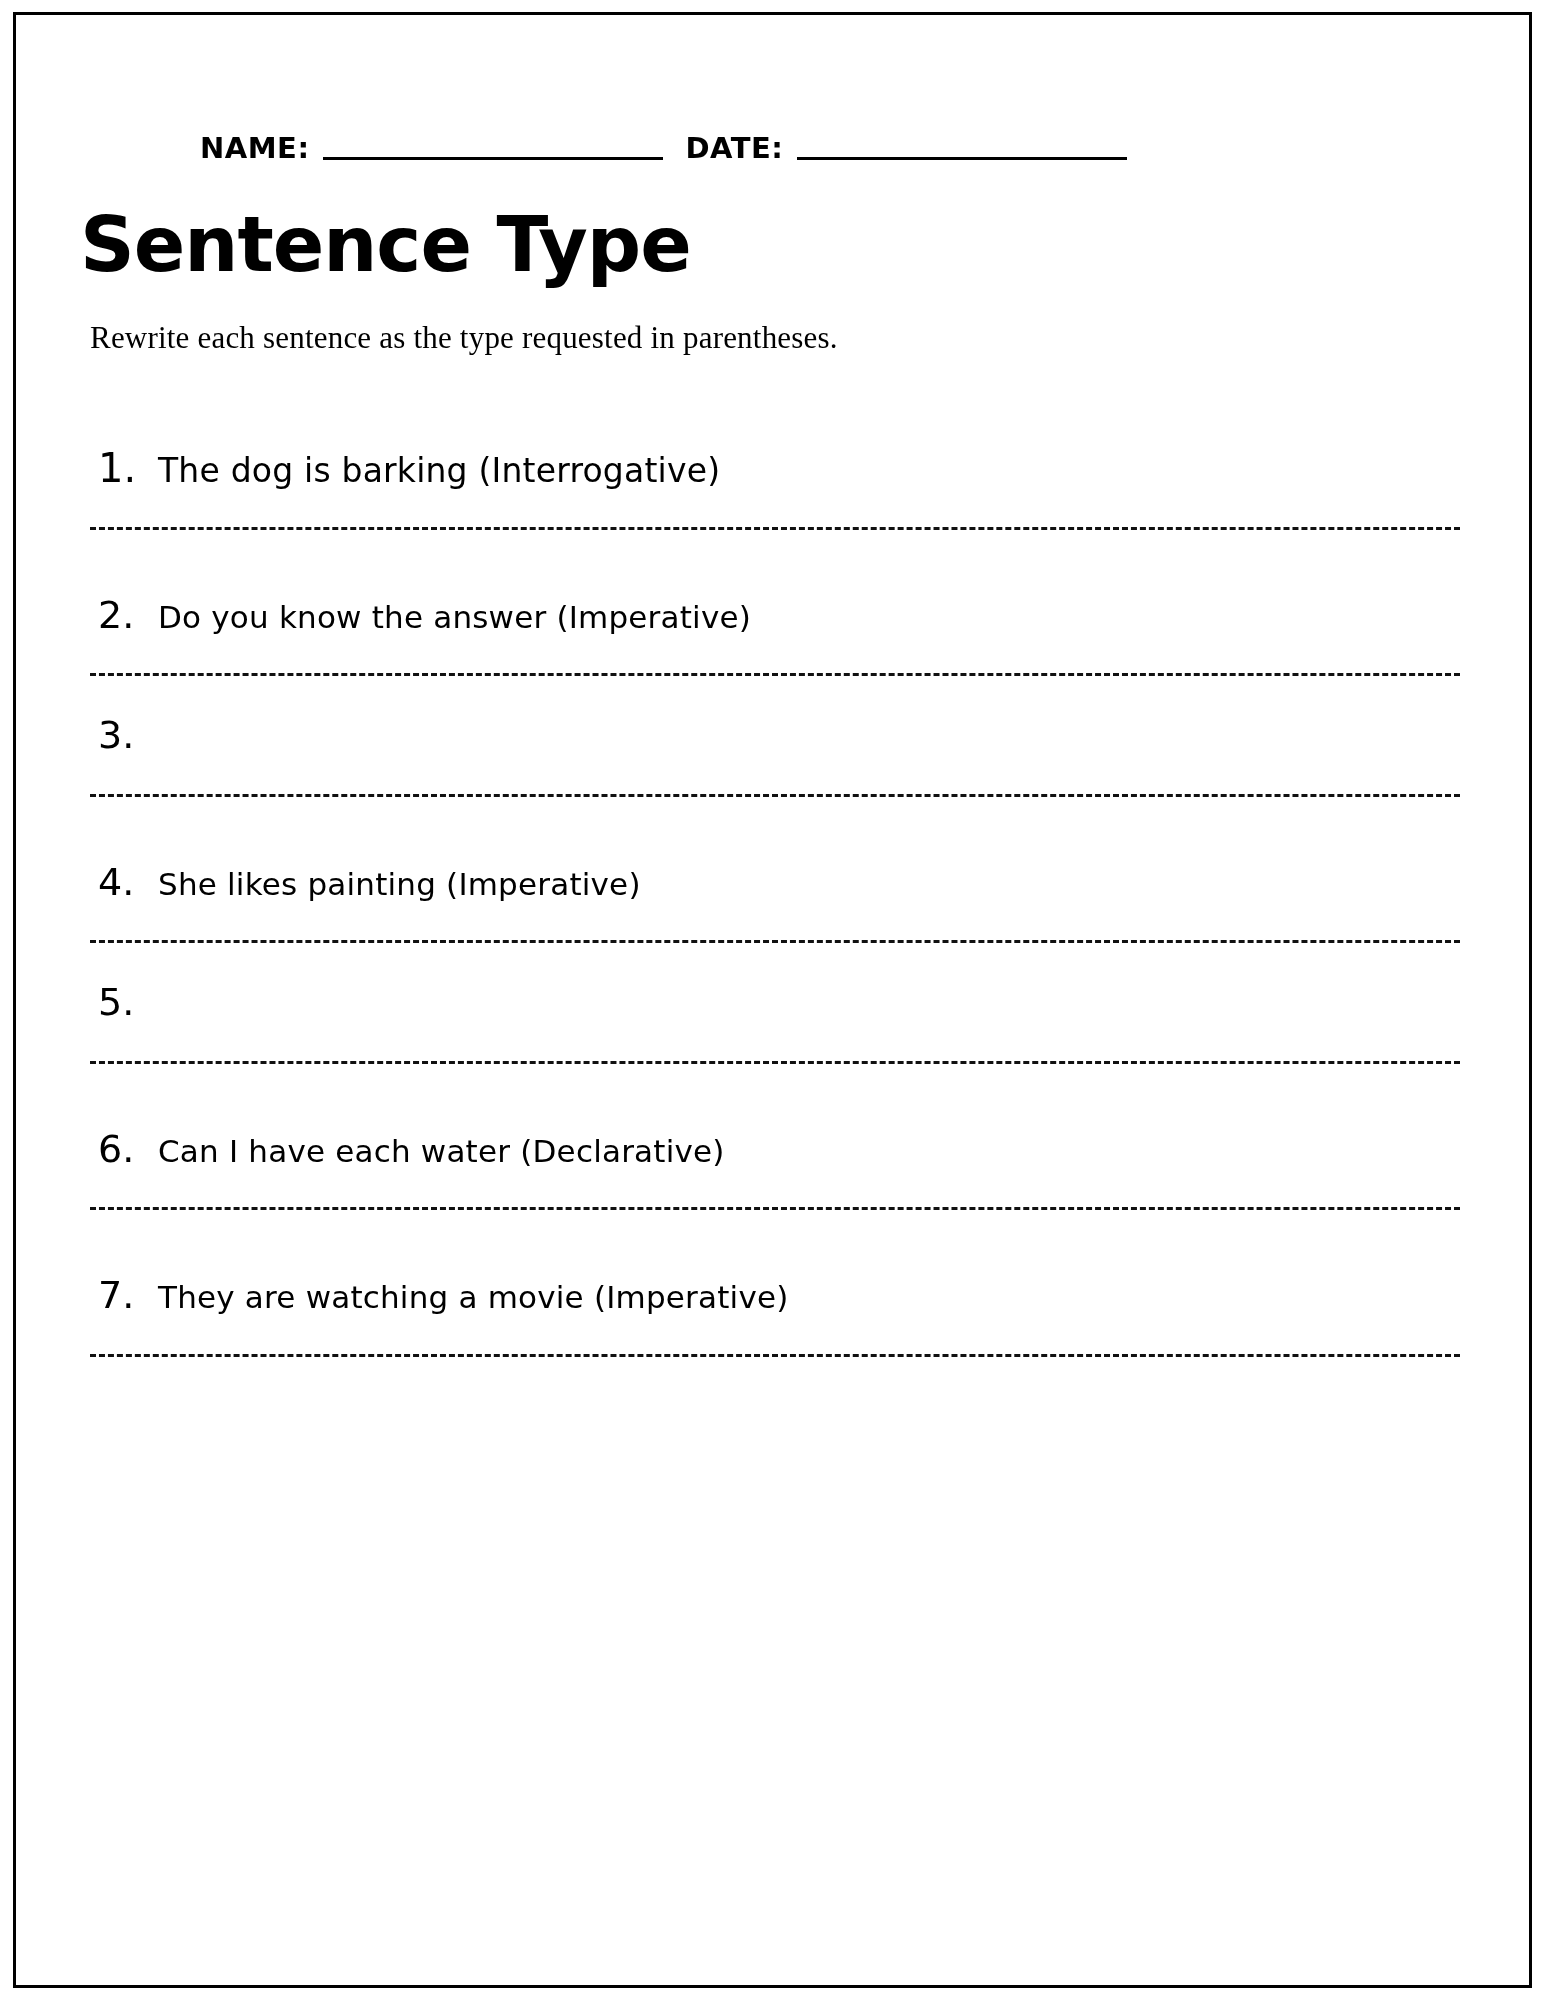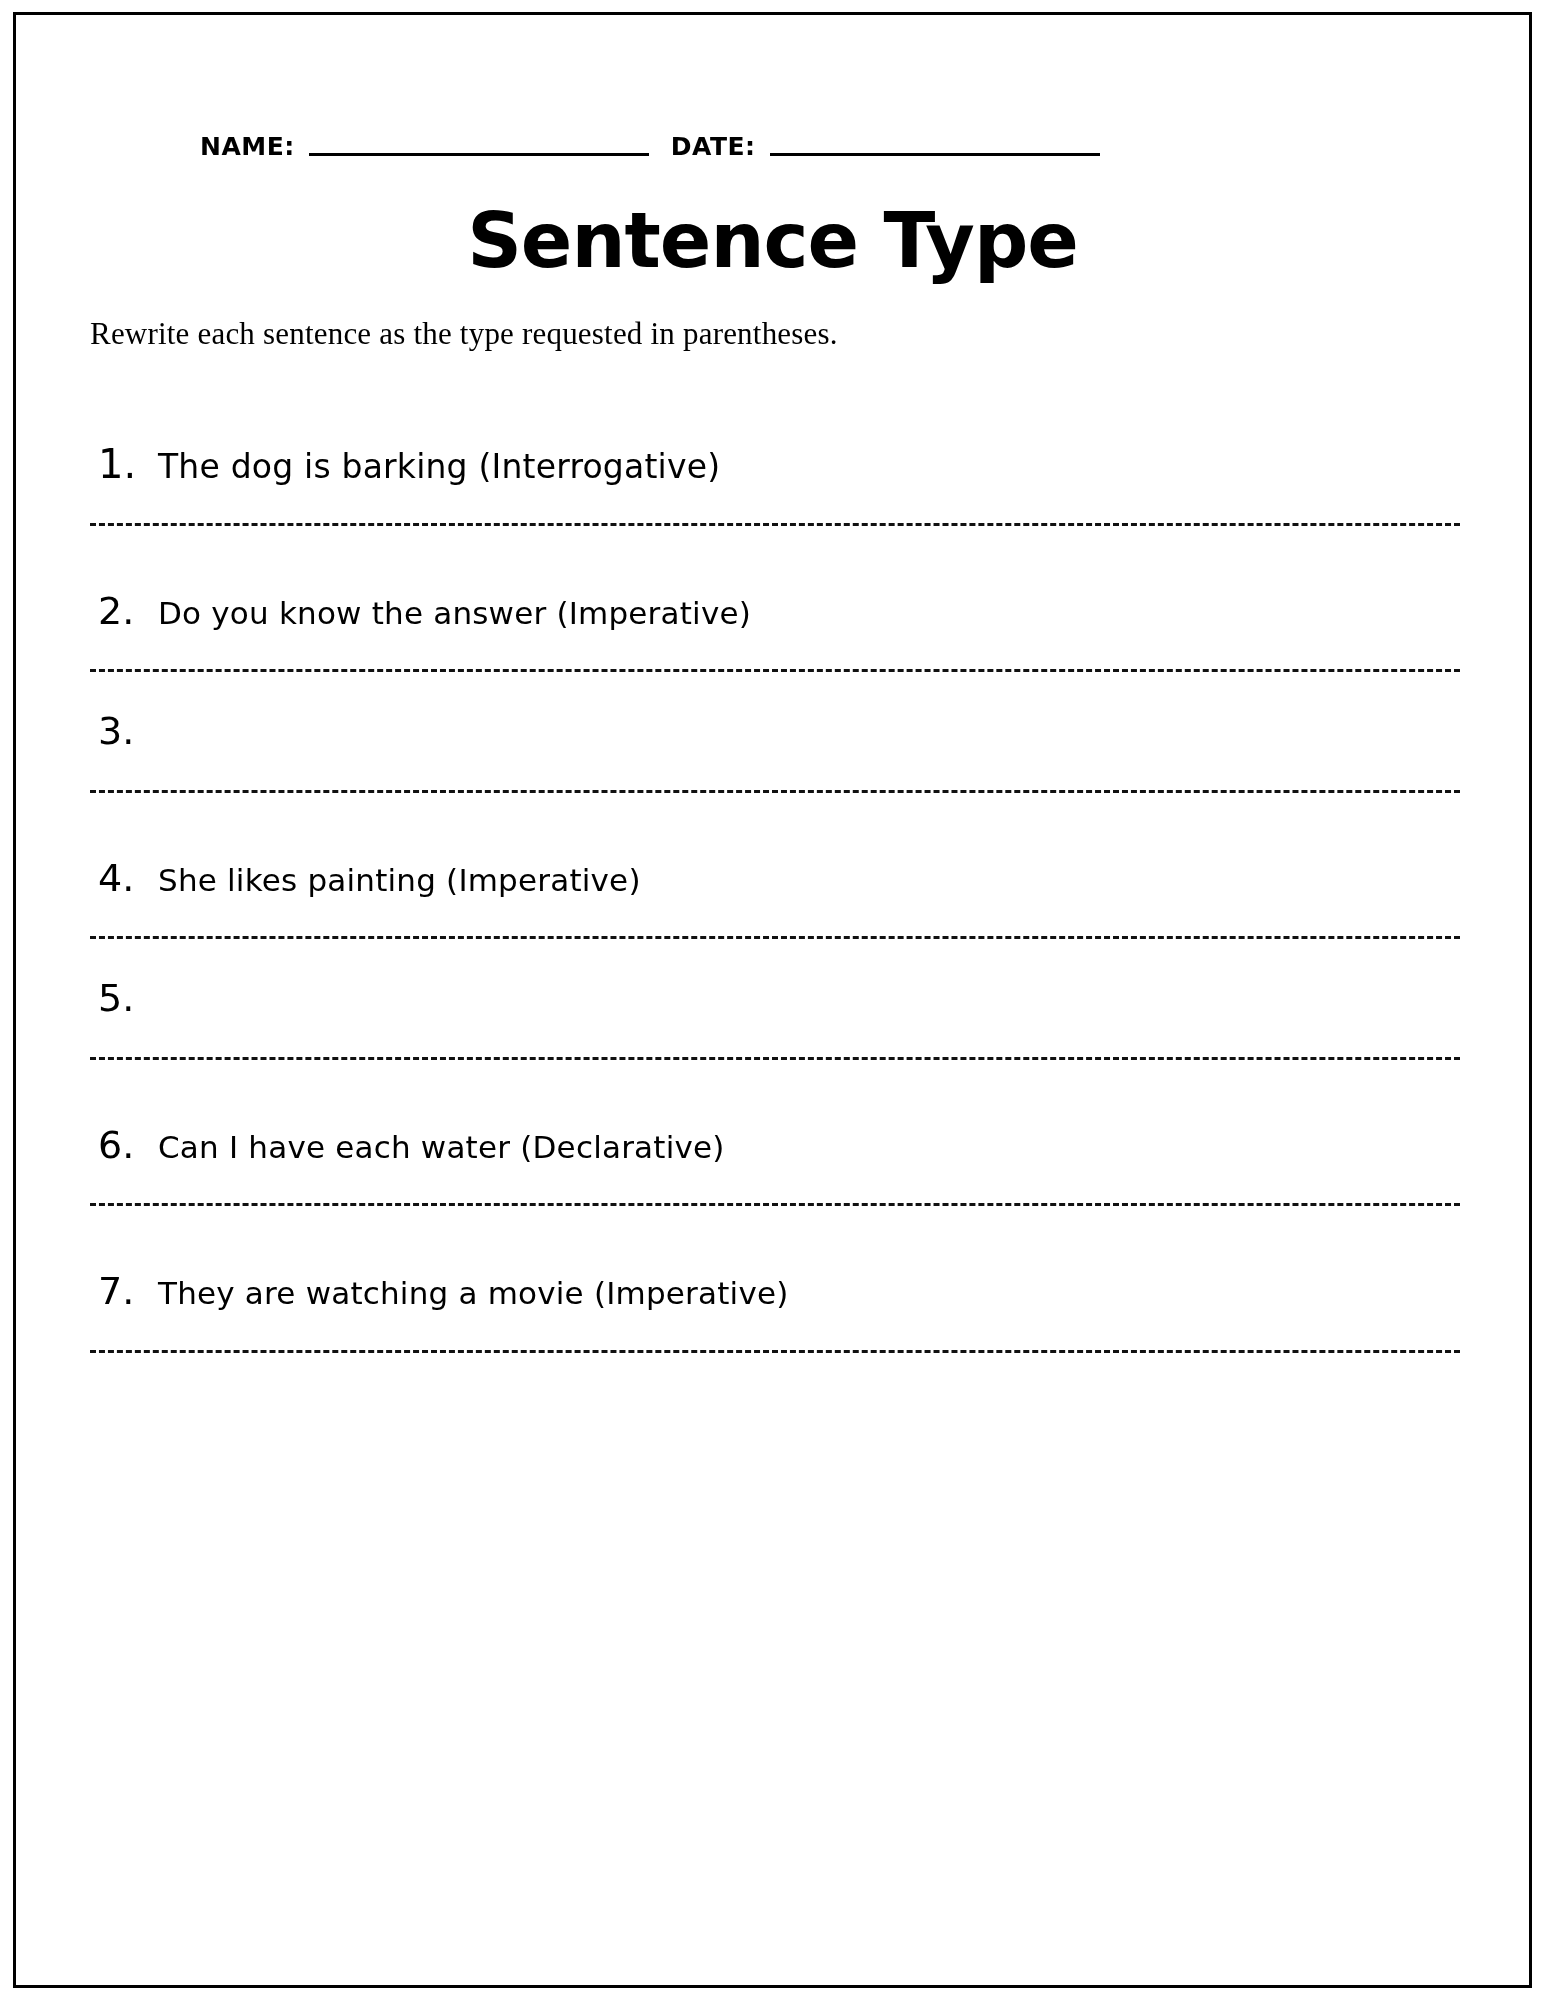--- a/index.html
+++ b/index.html
@@ -46,39 +46,39 @@
   .header-row {
     display: flex;
     align-items: flex-end;
     margin-top: 74px;
     margin-left: 120px;
     margin-right: 10px;
   }
   .field-label {
     font-family: "DejaVu Sans", sans-serif;
     font-weight: bold;
-    font-size: 25px;
+    font-size: 29px;
     letter-spacing: 0.5px;
     line-height: 1;
     padding-bottom: 4px;
     white-space: nowrap;
   }
   .field-rule {
     border-bottom: 3px solid #000000;
     height: 1px;
     margin-bottom: 7px;
   }
   .rule-name { width: 340px; margin-left: 14px; }
   .rule-date { width: 330px; margin-left: 14px; }
   .gap-between { width: 22px; }
 
   
   .title {
     margin-top: 38px;
-    text-align: center;
+    text-align: left;
     font-family: "DejaVu Sans", sans-serif;
     font-weight: bold;
     font-size: 76px;
     letter-spacing: -1px;
     line-height: 1.05;
   }
 
   
   .instructions {
     margin-top: 34px;

